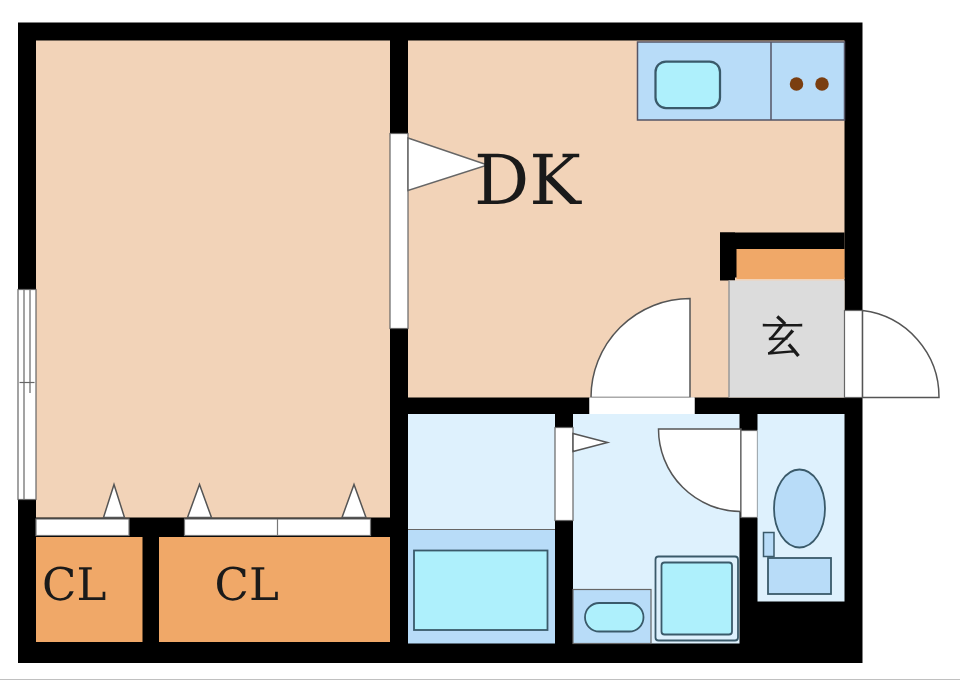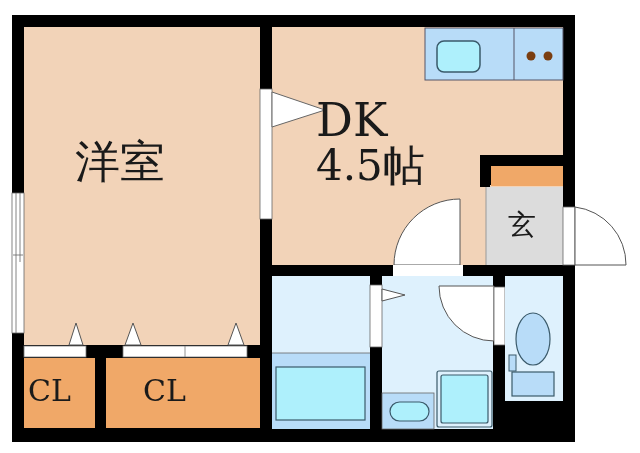--- a/index.html
+++ b/index.html
@@ -73,26 +73,24 @@
   <rect x="509" y="355" width="7" height="16" fill="#b8dcf8" stroke="#3a5a6a" stroke-width="1"></rect>
 
   <path d="M394,265 A66,66 0 0 1 460,199 L460,265 Z" fill="#fff" stroke="#555" stroke-width="1"></path>
   <rect x="393" y="265" width="70" height="11" fill="#fff"></rect>
 
   <rect x="563" y="207" width="12" height="58" fill="#fff" stroke="#666" stroke-width="0.8"></rect>
   <path d="M575,207 A58,58 0 0 1 626,265 L575,265 Z" fill="#fff" stroke="#555" stroke-width="1"></path>
 </svg>
 
 <div class="room-label" style="left:75px; top:138px; font-size:45px;">
-  <div>洋室</div>
 </div>
 
 <div class="room-label" style="left:316px; top:96px; font-size:46px; text-align:left;">
   <div>DK</div>
-  <div style="font-size:42px;">4.5帖</div>
 </div>
 
 <div class="room-label" style="left:508px; top:210px; font-size:28px;">
   <span>玄</span>
 </div>
 
 <div class="room-label" style="left:28px; top:375px; font-size:30px;">
   <span>CL</span>
 </div>
 

